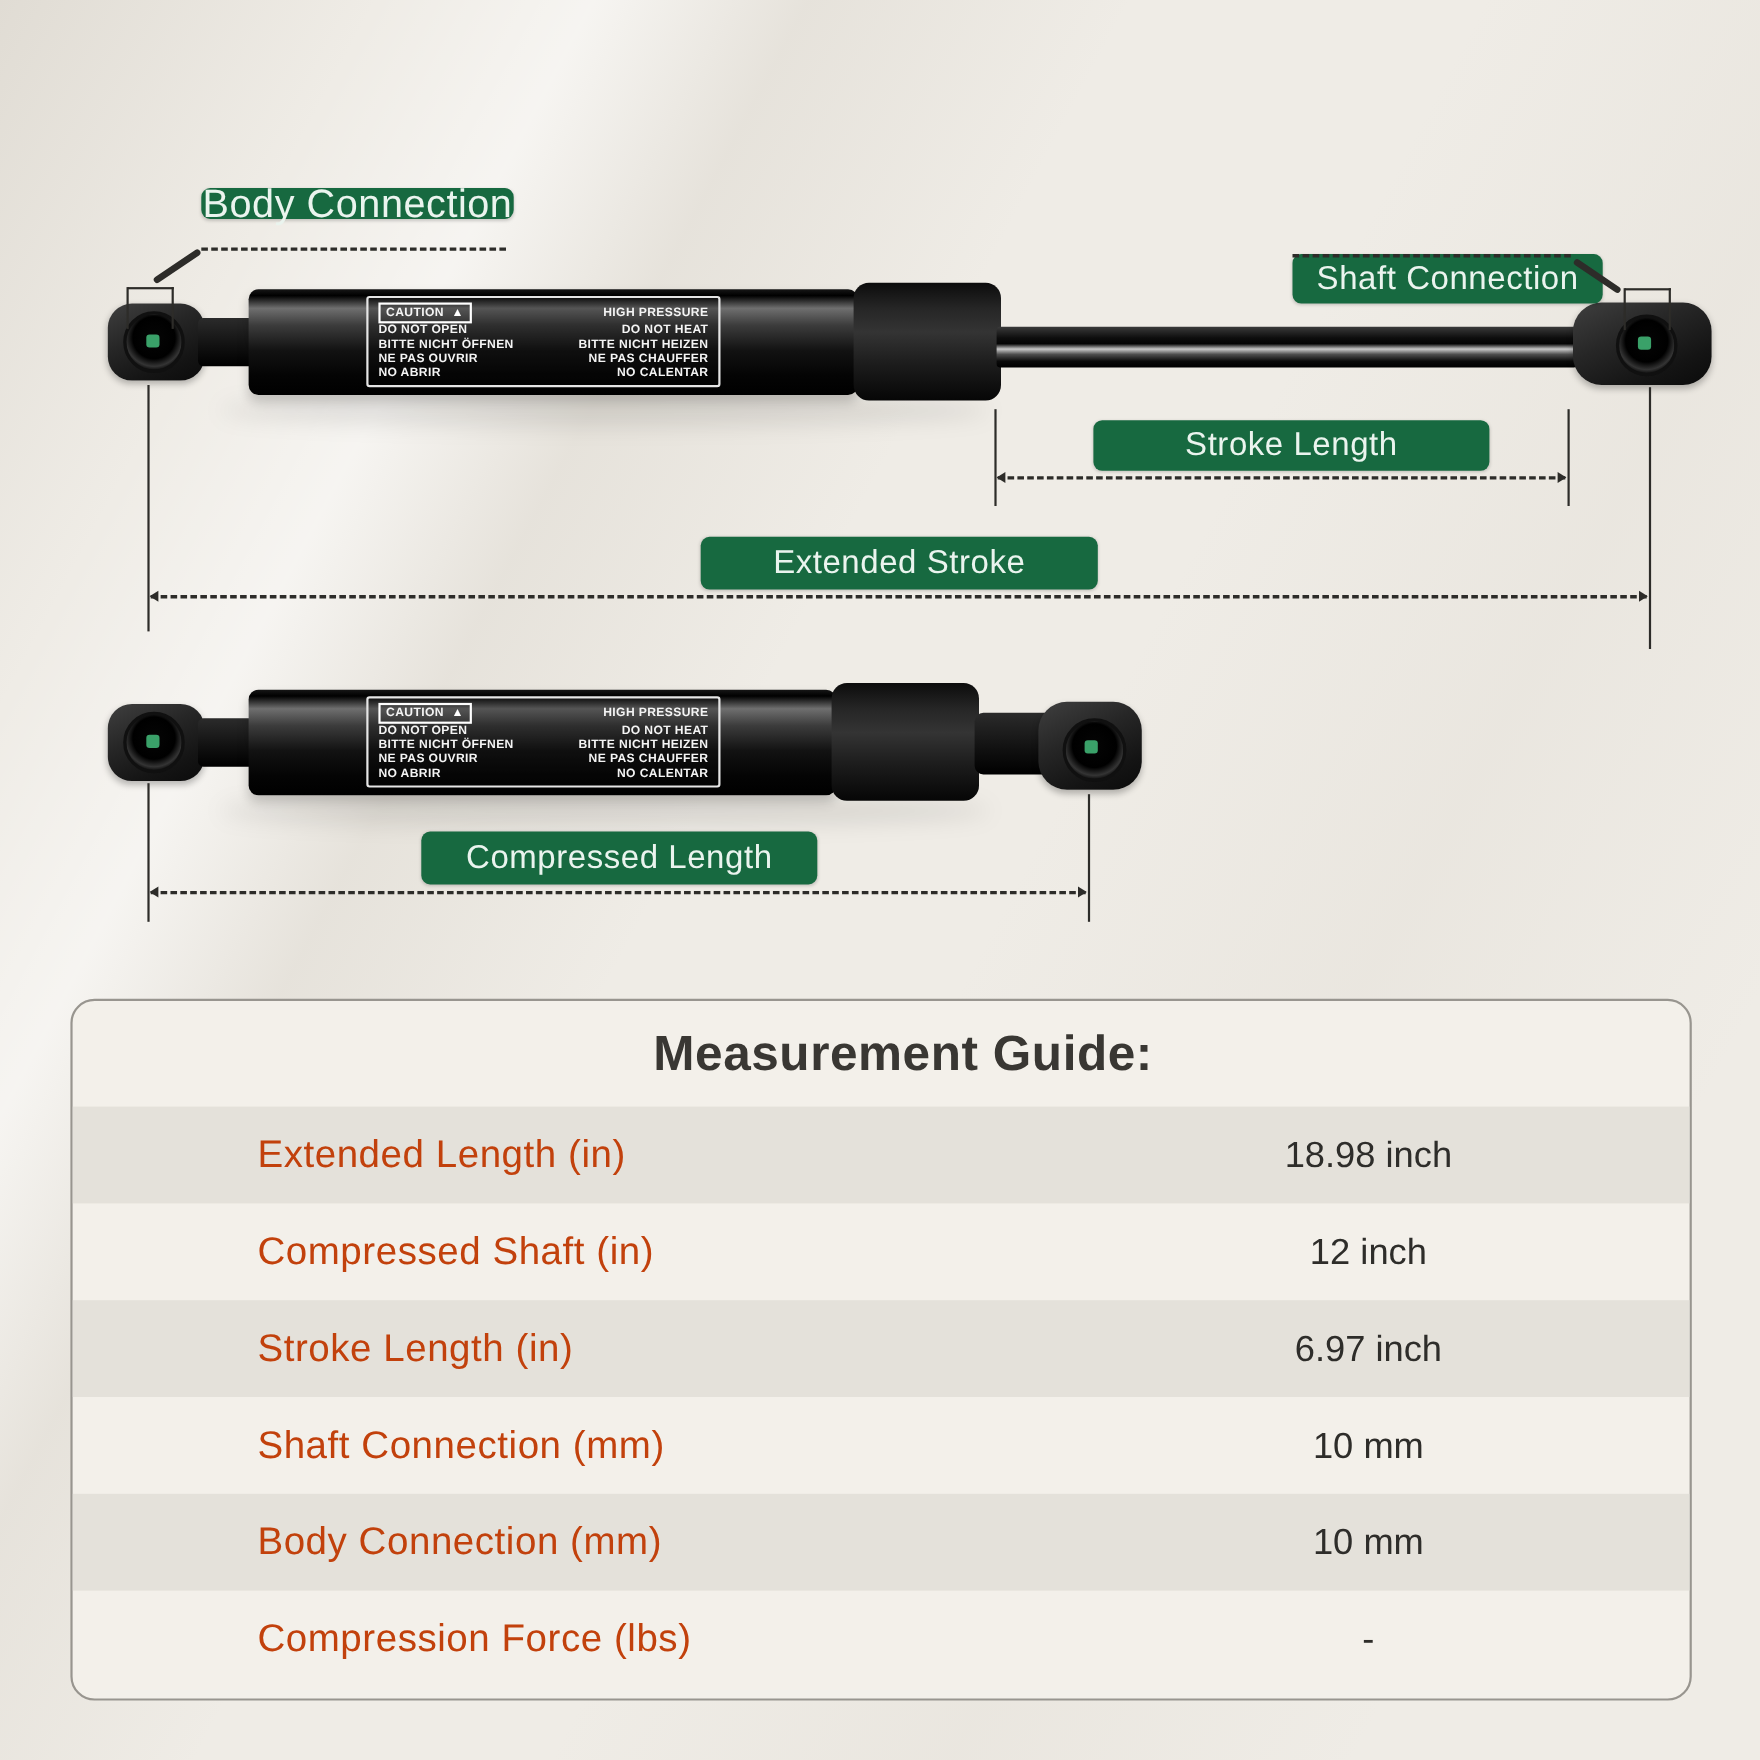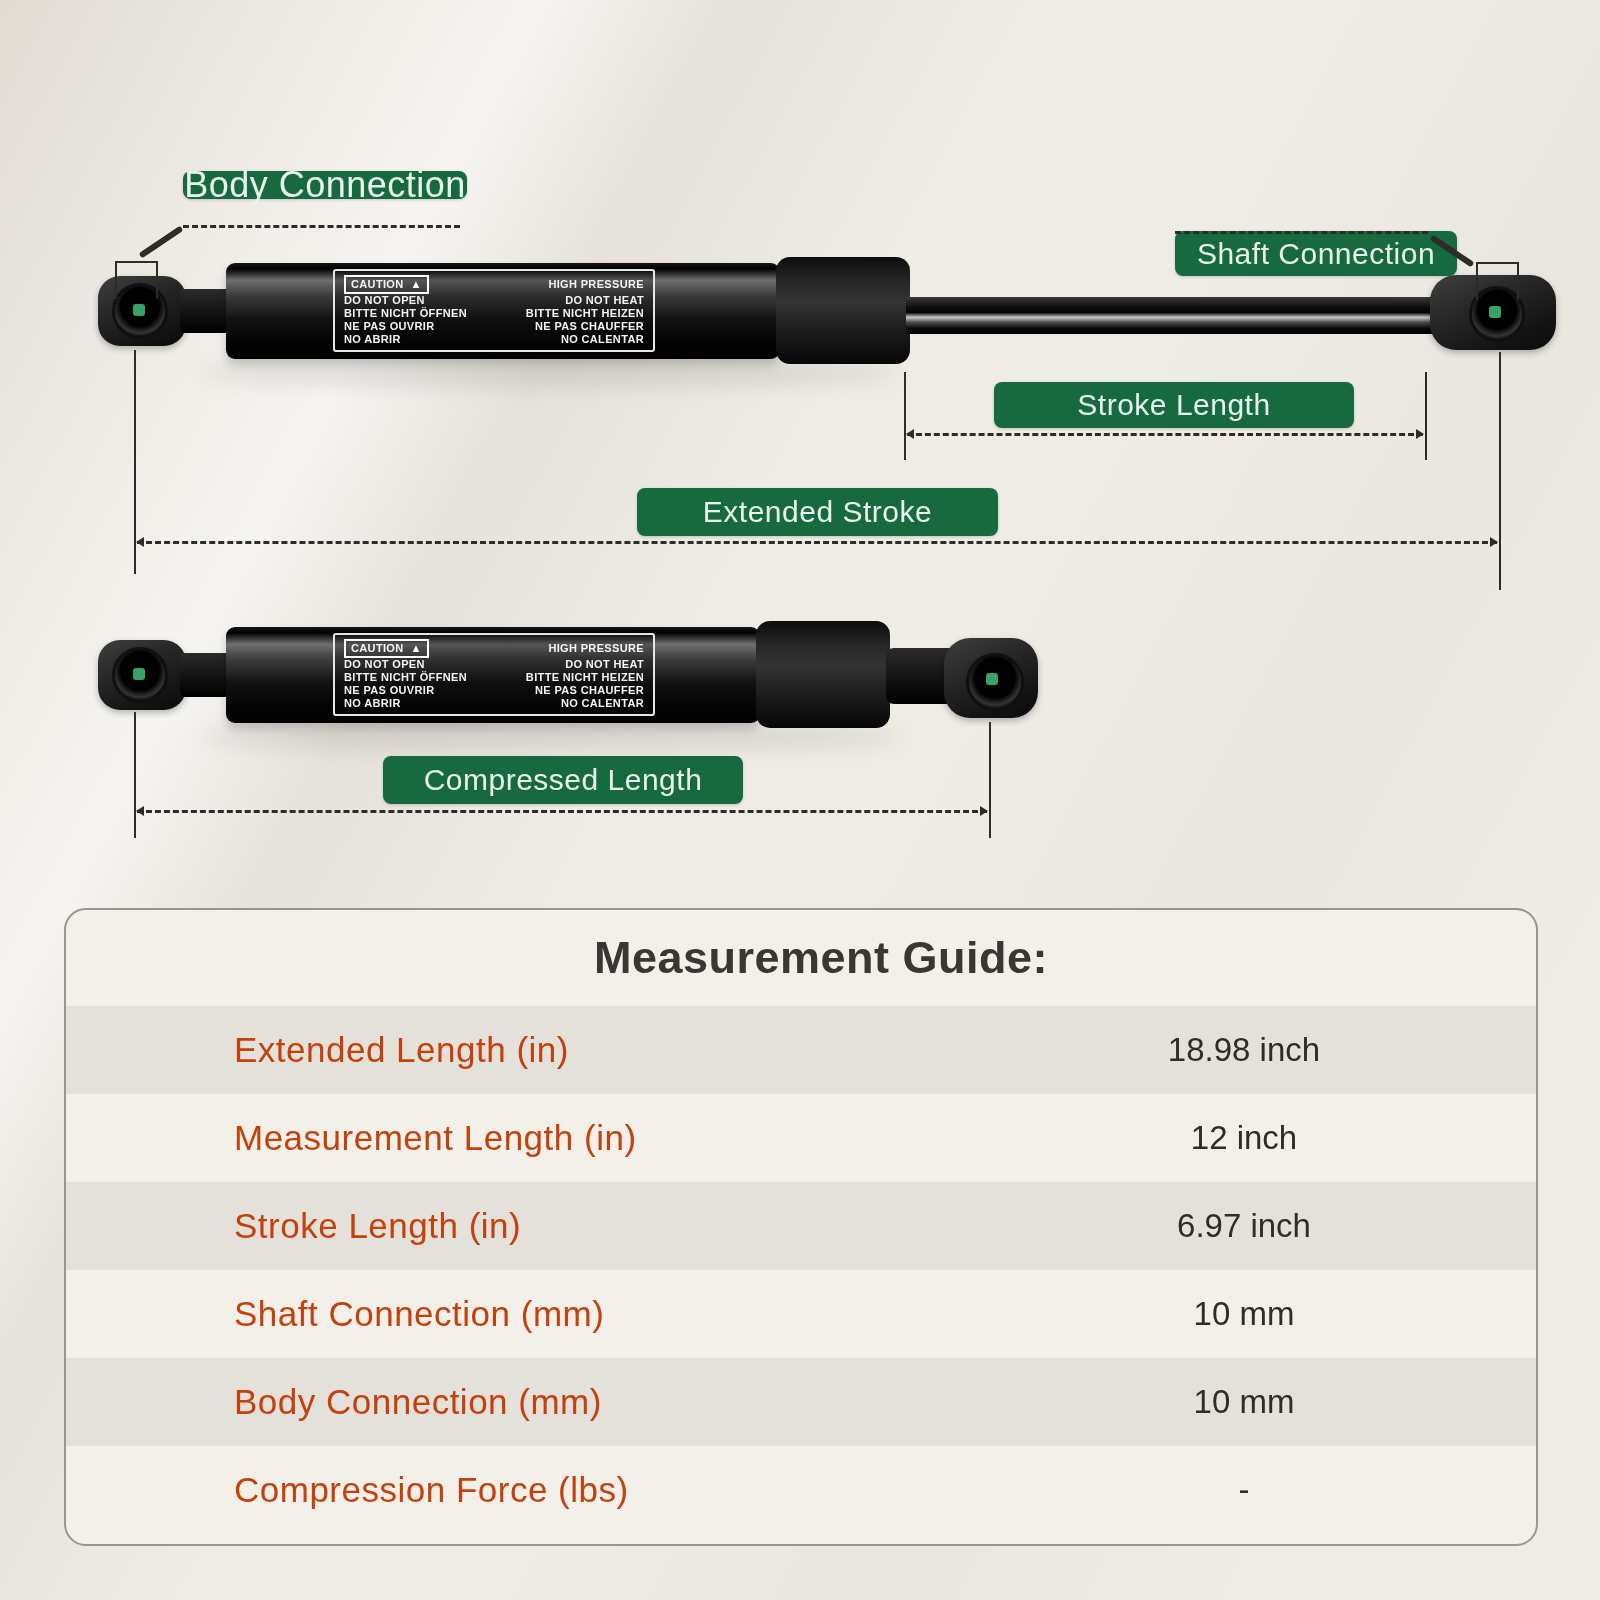--- a/index.html
+++ b/index.html
@@ -196,21 +196,21 @@
 <div class="badge" style="left:383px;top:756px;width:360px;height:48px;font-size:30px;">Compressed Length</div>
 <div class="dash arrows" style="left:137px;top:810px;width:850px;"></div>
 
 <div class="mtable">
   <div class="mtitle">Measurement Guide:</div>
   <div class="mrow alt">
     <div class="mlabel">Extended Length (in)</div>
     <div class="mvalue">18.98 inch</div>
   </div>
   <div class="mrow">
-    <div class="mlabel">Measurement Length (in)</div>
+    <div class="mlabel">Compressed Shaft (in)</div>
     <div class="mvalue">12 inch</div>
   </div>
   <div class="mrow alt">
     <div class="mlabel">Stroke Length (in)</div>
     <div class="mvalue">6.97 inch</div>
   </div>
   <div class="mrow">
     <div class="mlabel">Shaft Connection (mm)</div>
     <div class="mvalue">10 mm</div>
   </div>

